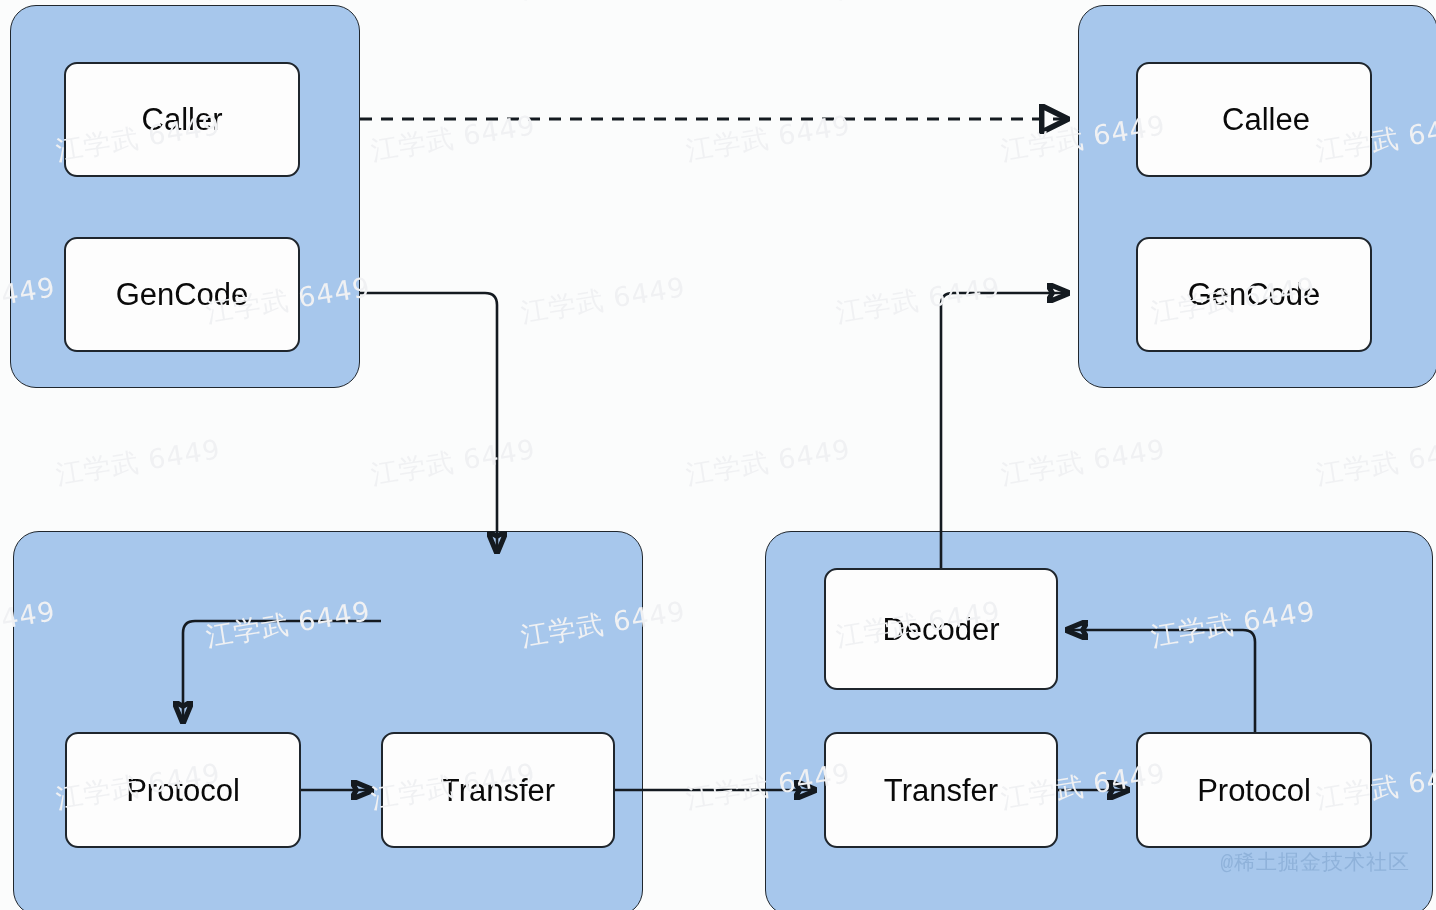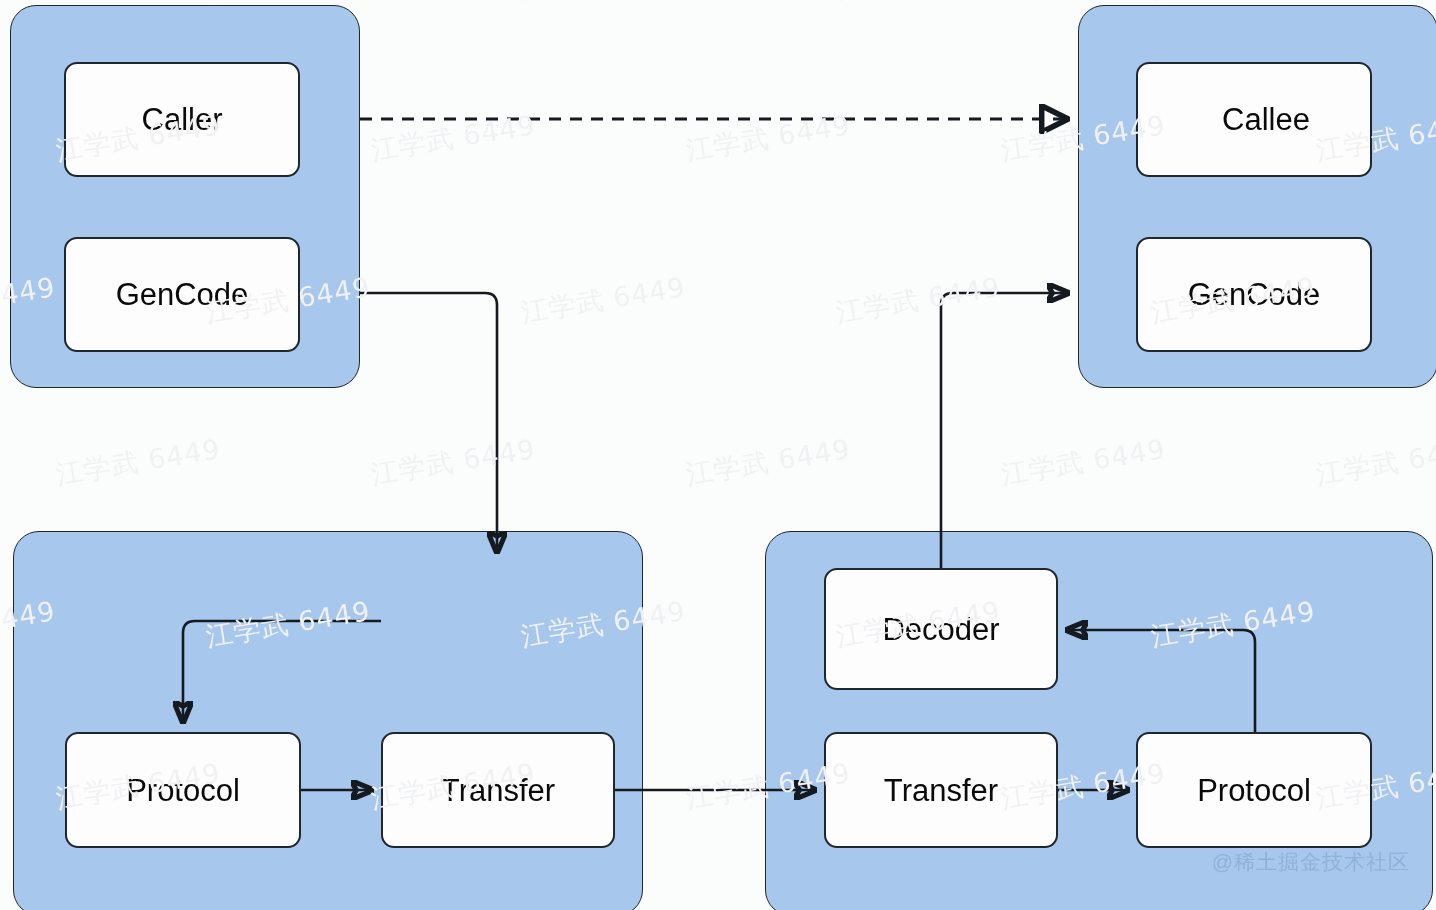--- a/index.html
+++ b/index.html
@@ -88,21 +88,21 @@
     stroke-width: 2.8;
   }
 
   
   .brand-watermark {
     position: absolute;
     right: 26px;
     bottom: 34px;
     font-size: 21px;
     color: #8fb2da;
-    font-family: Liberation Sans, sans-serif;
+    font-family: Liberation Mono, monospace;
     letter-spacing: 1px;
     z-index: 6;
     white-space: nowrap;
     user-select: none;
   }
 </style>
 </head>
 <body>
 
 <div id="canvas">

